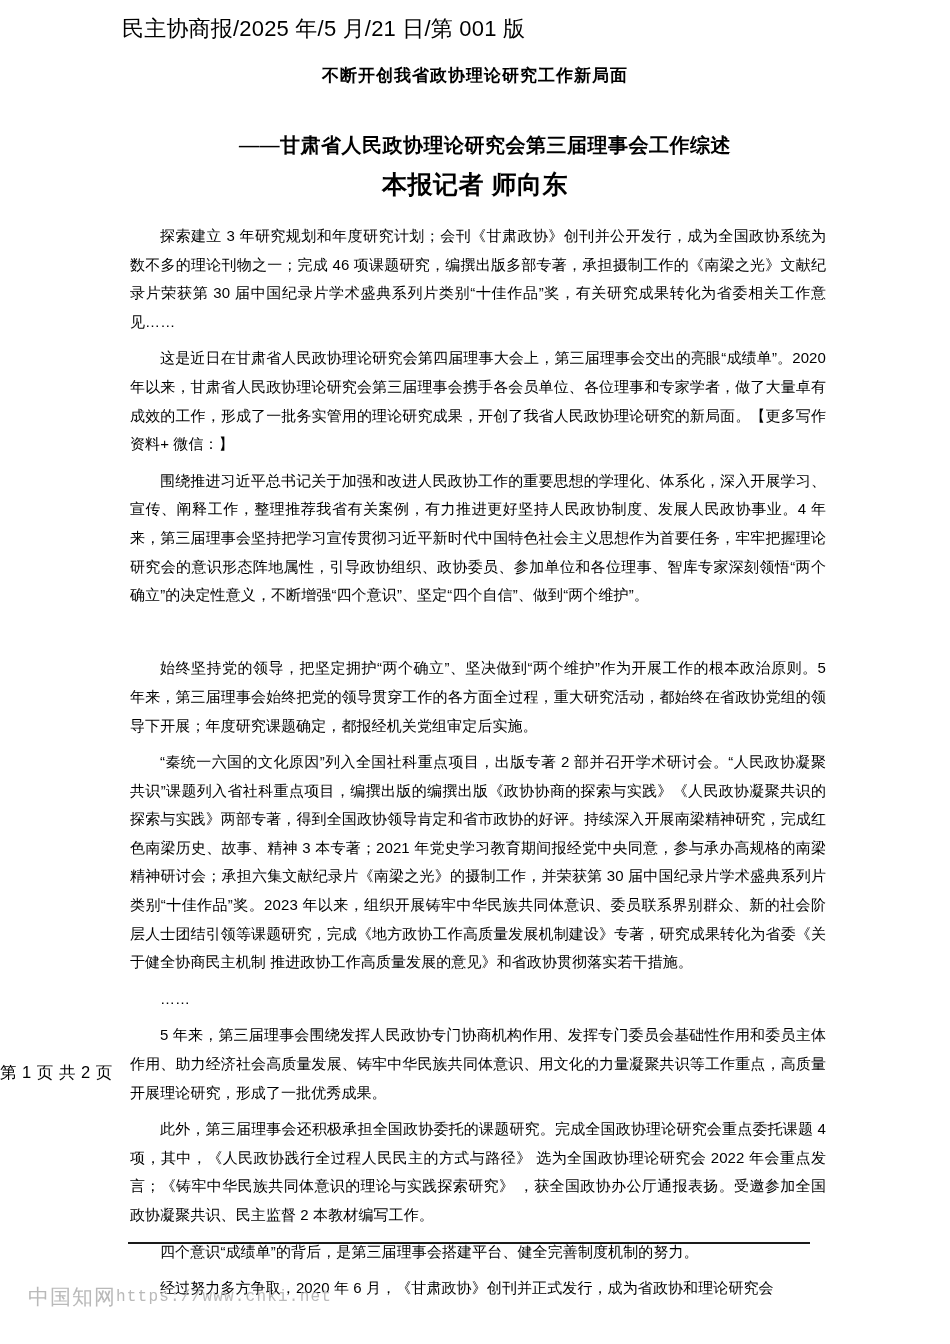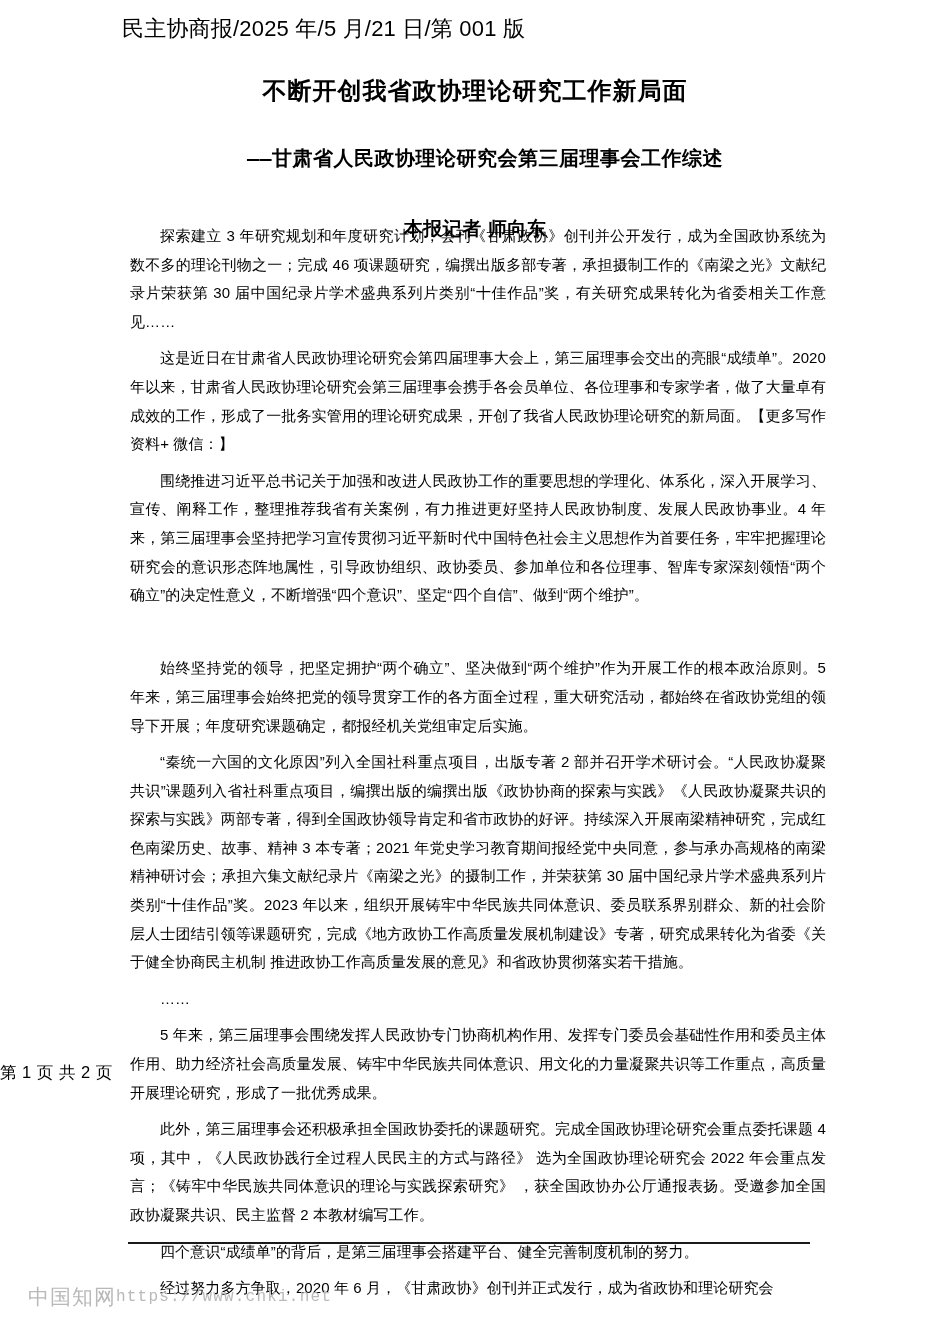--- a/index.html
+++ b/index.html
@@ -34,42 +34,42 @@
   
   .title-block {
     position: absolute;
     left: 0;
     top: 56px;
     width: 950px;
     text-align: center;
   }
   .headline {
     font-family: "Liberation Sans", "DejaVu Sans", sans-serif;
-    font-size: 24px;
+    font-size: 17px;
     font-weight: 700;
     letter-spacing: 1px;
     line-height: 36px;
-    margin: 17px;
+    margin: 2px;
   }
   .subhead {
-    font-family: Liberation Mono, monospace;
+    font-family: Liberation Serif, serif;
     font-size: 20px;
     font-weight: 700;
     letter-spacing: 0.5px;
     line-height: 30px;
     margin: 36px 0 0 0;
     padding-left: 20px;
   }
   .byline {
     font-family: "Liberation Sans", "DejaVu Sans", sans-serif;
-    font-size: 19px;
+    font-size: 25px;
     font-weight: 700;
     letter-spacing: 0.5px;
     line-height: 28px;
-    margin: 40px 0 0 0;
+    margin: 10px 0 0 0;
   }
   
   .body-copy {
     position: absolute;
     left: 122px;
     top: 214px;
     width: 712px;
   }
   .para {
     font-family: "Liberation Sans", "DejaVu Sans", sans-serif;

